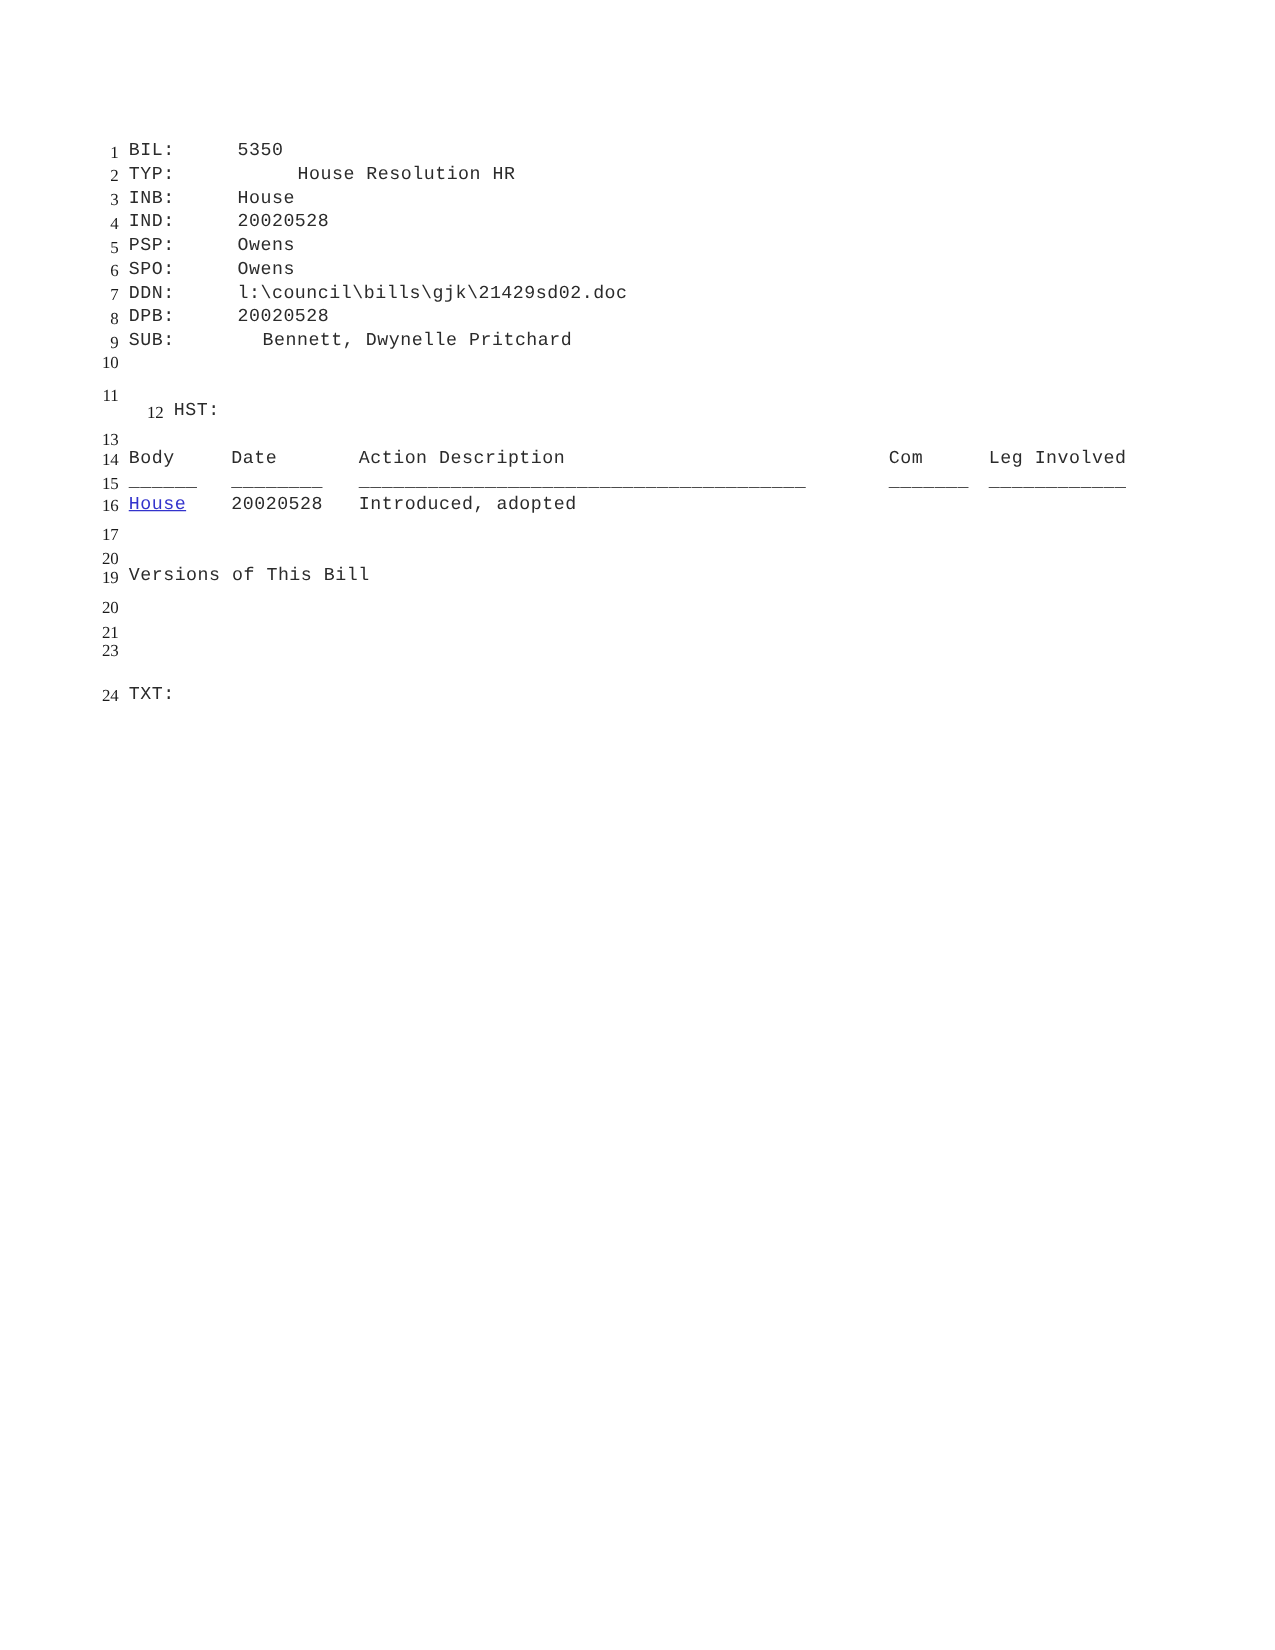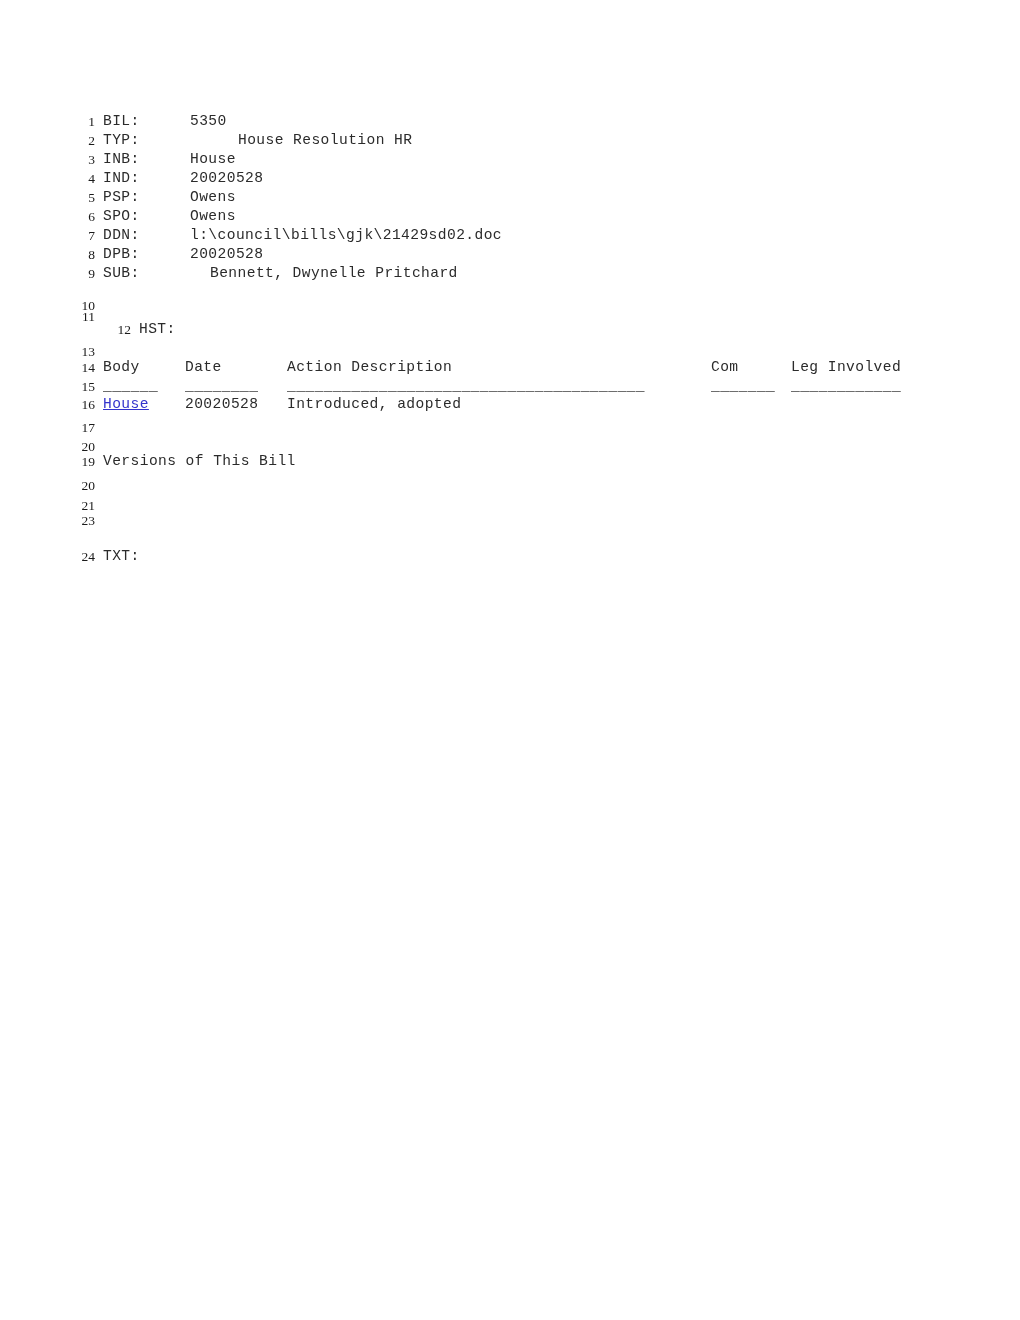--- a/index.html
+++ b/index.html
@@ -71,21 +71,21 @@
 <div id="page">
     <div class="line" style="top: 112px;"><div class="lineno">1</div><span class="content" style="left: 103px;">BIL:</span><span class="content" style="left: 190px;">5350</span></div>
     <div class="line" style="top: 131px;"><div class="lineno">2</div><span class="content" style="left: 103px;">TYP:</span><span class="content" style="left: 190px; margin-left: 48px;">House Resolution HR</span></div>
     <div class="line" style="top: 150px;"><div class="lineno">3</div><span class="content" style="left: 103px;">INB:</span><span class="content" style="left: 190px;">House</span></div>
     <div class="line" style="top: 169px;"><div class="lineno">4</div><span class="content" style="left: 103px;">IND:</span><span class="content" style="left: 190px;">20020528</span></div>
     <div class="line" style="top: 188px;"><div class="lineno">5</div><span class="content" style="left: 103px;">PSP:</span><span class="content" style="left: 190px;">Owens</span></div>
     <div class="line" style="top: 207px;"><div class="lineno">6</div><span class="content" style="left: 103px;">SPO:</span><span class="content" style="left: 190px;">Owens</span></div>
     <div class="line" style="top: 226px;"><div class="lineno">7</div><span class="content" style="left: 103px;">DDN:</span><span class="content" style="left: 190px;">l:\council\bills\gjk\21429sd02.doc</span></div>
     <div class="line" style="top: 245px;"><div class="lineno">8</div><span class="content" style="left: 103px;">DPB:</span><span class="content" style="left: 190px;">20020528</span></div>
     <div class="line" style="top: 264px;"><div class="lineno">9</div><span class="content" style="left: 103px;">SUB:</span><span class="content" style="left: 190px; margin-left: 20px;">Bennett, Dwynelle Pritchard</span></div>
-    <div class="line" style="top: 296px;"><div class="lineno">10</div></div>
+    <div class="line" style="top: 280px;"><div class="lineno">10</div></div>
     <div class="line" style="top: 307px;"><div class="lineno">11</div></div>
     <div class="line" style="top: 320px; margin-left: 36px;"><div class="lineno">12</div><span class="content" style="left: 103px;">HST:</span></div>
     <div class="line" style="top: 342px;"><div class="lineno">13</div></div>
     <div class="line" style="top: 358px;"><div class="lineno">14</div><span class="content" style="left: 103px;">Body</span><span class="content" style="left: 185px;">Date</span><span class="content" style="left: 287px;">Action Description</span><span class="content" style="left: 711px;">Com</span><span class="content" style="left: 791px;">Leg Involved</span></div>
     <div class="line" style="top: 377px;"><div class="lineno">15</div><span class="content rule" style="left: 103px;">______</span><span class="content rule" style="left: 185px;">________</span><span class="content rule" style="left: 287px;">_______________________________________</span><span class="content rule" style="left: 711px;">_______</span><span class="content rule" style="left: 791px;">____________</span></div>
     <div class="line" style="top: 395px;"><div class="lineno">16</div><a class="content link" href="#" style="left: 103px;">House</a><span class="content" style="left: 185px;">20020528</span><span class="content" style="left: 287px;">Introduced, adopted</span></div>
     <div class="line" style="top: 418px;"><div class="lineno">17</div></div>
     <div class="line" style="top: 437px;"><div class="lineno">20</div></div>
     <div class="line" style="top: 452px;"><div class="lineno">19</div><span class="content" style="left: 103px;">Versions of This Bill</span></div>
     <div class="line" style="top: 476px;"><div class="lineno">20</div></div>

